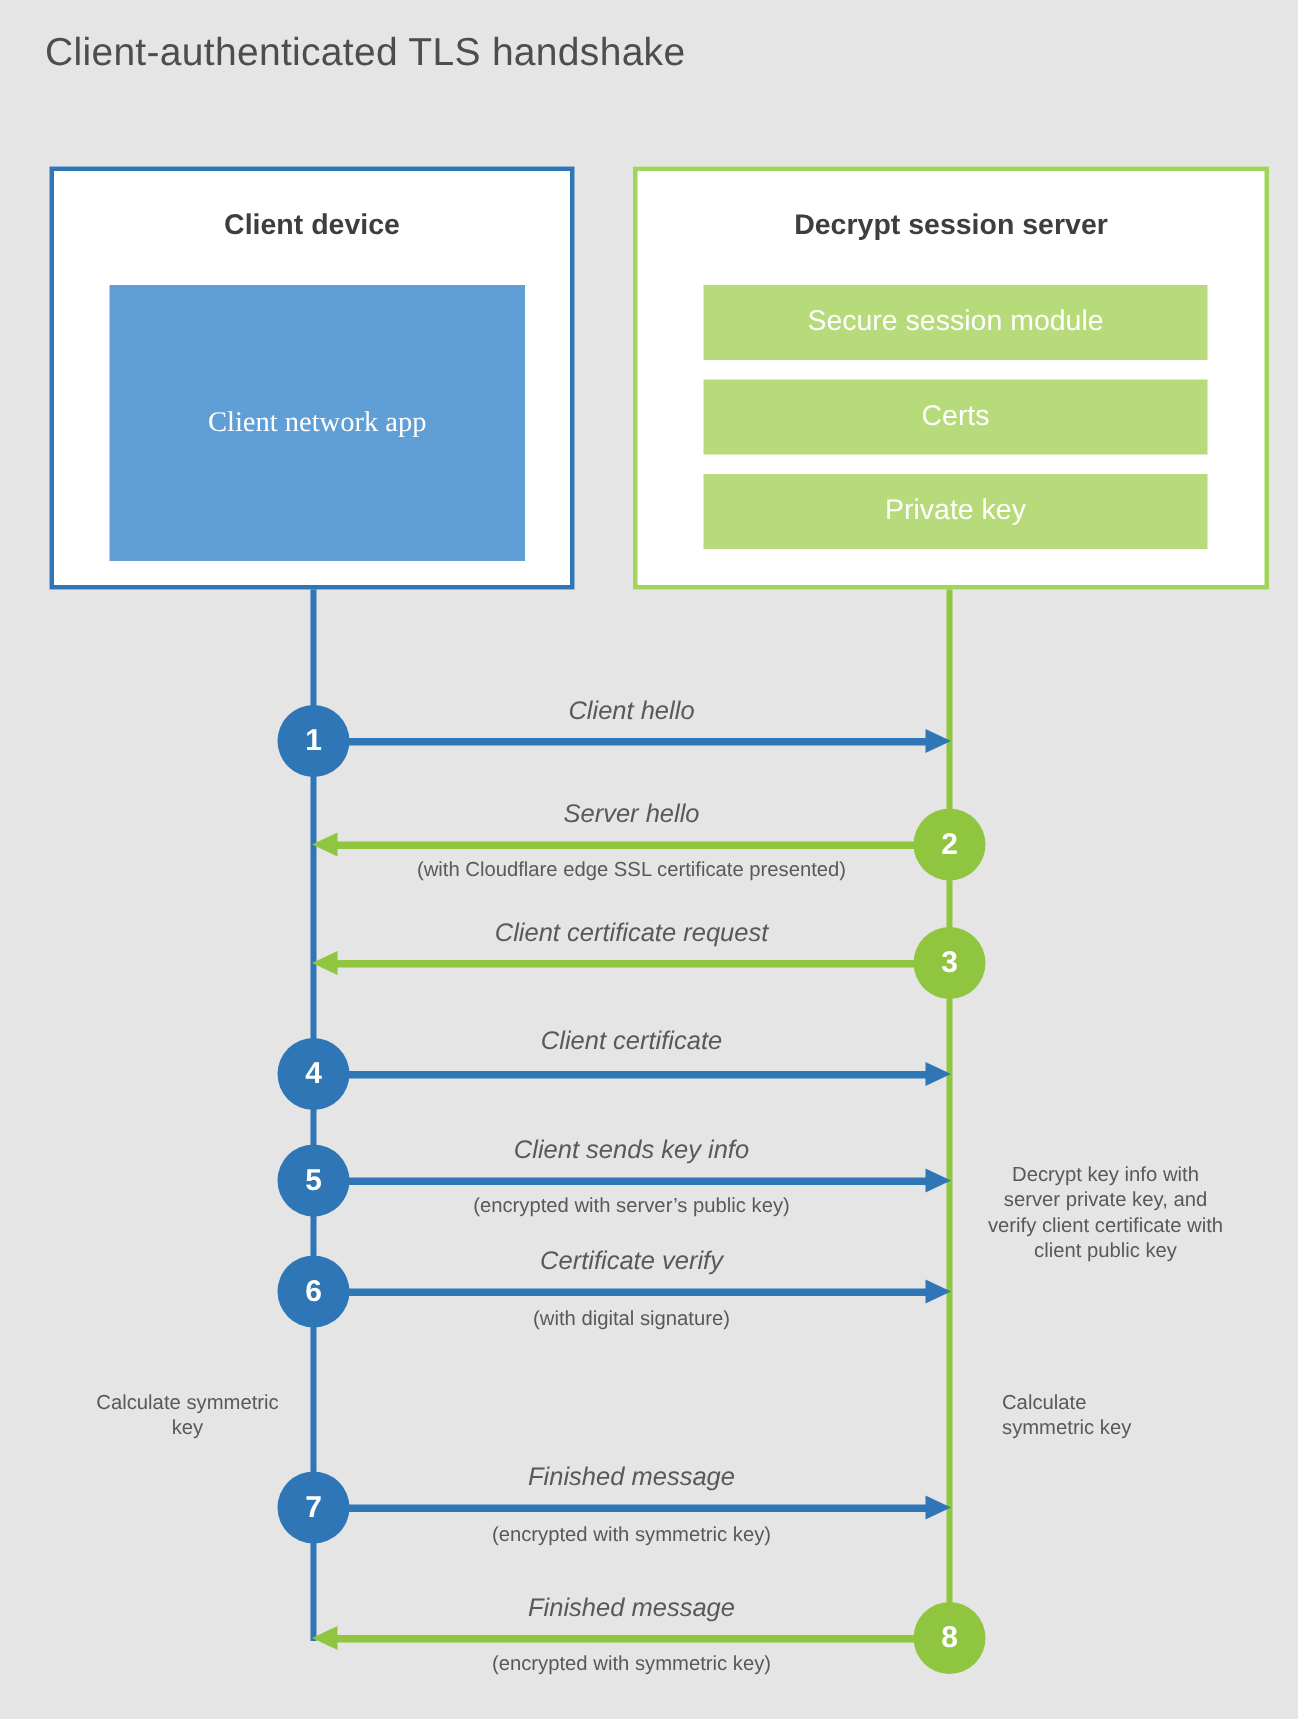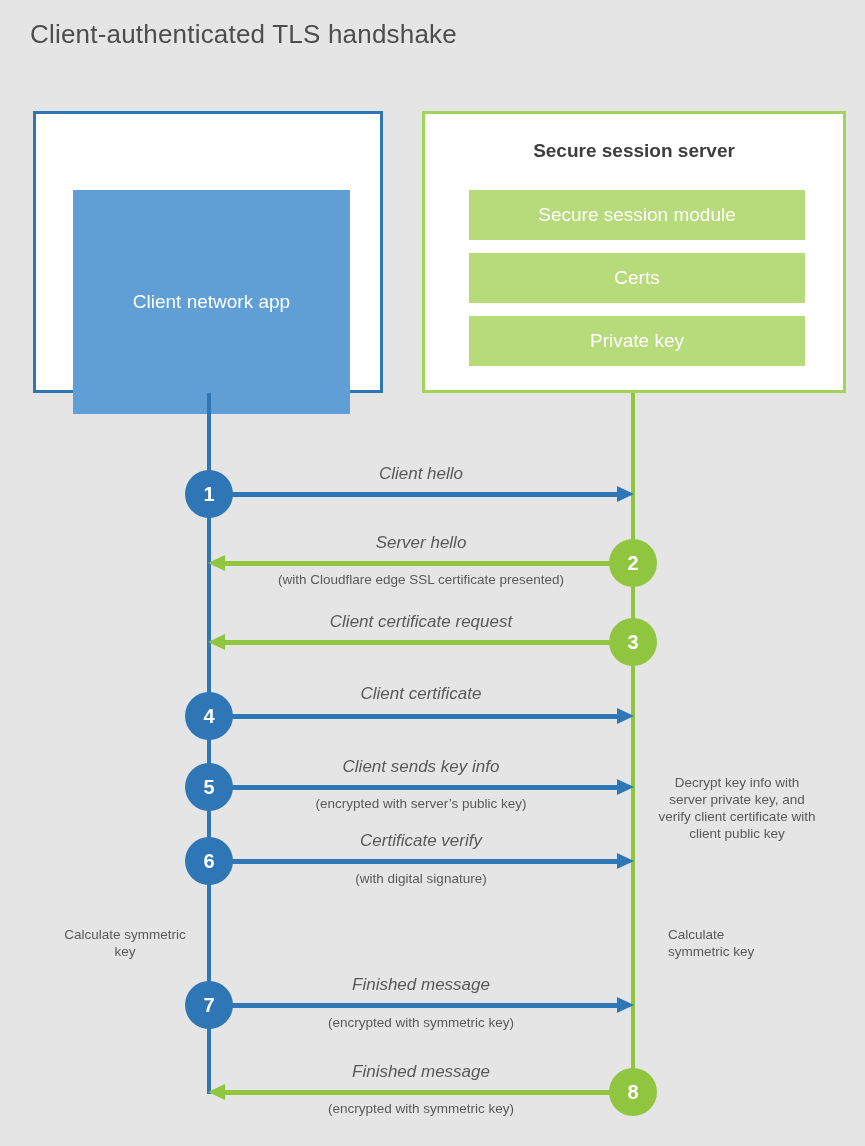--- a/index.html
+++ b/index.html
@@ -33,28 +33,29 @@
   .actor-title {
     position: absolute;
     left: 0; right: 0; top: 26px;
     text-align: center;
     font-size: 19px;
     font-weight: 700;
     color: #3e3e3e;
   }
   .client-app {
     left: 37px; top: 76px;
-    width: 277px; height: 224px;
+    width: 277px; height: 184px;
     background: #5f9fd6;
     color: #ffffff;
     font-size: 19px;
     line-height: 1.4;
     display: flex; align-items: center; justify-content: center;
     text-align: center;
     padding: 0 40px;
+    font-family: Liberation Serif, serif;
   }
   .server-bar {
     left: 44px;
     width: 336px; height: 50px;
     background: #b7db7b;
     color: #ffffff;
     font-size: 19px;
     display: flex; align-items: center; justify-content: center;
     text-align: center;
   }
@@ -118,25 +119,26 @@
   .note-calc-right { left: 668px; top: 926px; width: 105px; text-align: left; }
 </style>
 </head>
 <body>
 
 <div id="stage">
 
   <div class="abs page-title">Client-authenticated TLS handshake</div>
 
   <div class="abs actor-box client-box">
+    <div class="actor-title">Client device</div>
     <div class="abs client-app">Client network app</div>
   </div>
 
   <div class="abs actor-box server-box">
-    <div class="actor-title">Secure session server</div>
+    <div class="actor-title">Decrypt session server</div>
     <div class="abs server-bar" style="top:76px">Secure session module</div>
     <div class="abs server-bar" style="top:139px">Certs</div>
     <div class="abs server-bar" style="top:202px">Private key</div>
   </div>
 
   <div class="abs lifeline blue"></div>
   <div class="abs lifeline green"></div>
 
   <div class="abs msg-label" style="top:464px">Client hello</div>
   <div class="abs msg-line blue" style="top:492px"></div>

